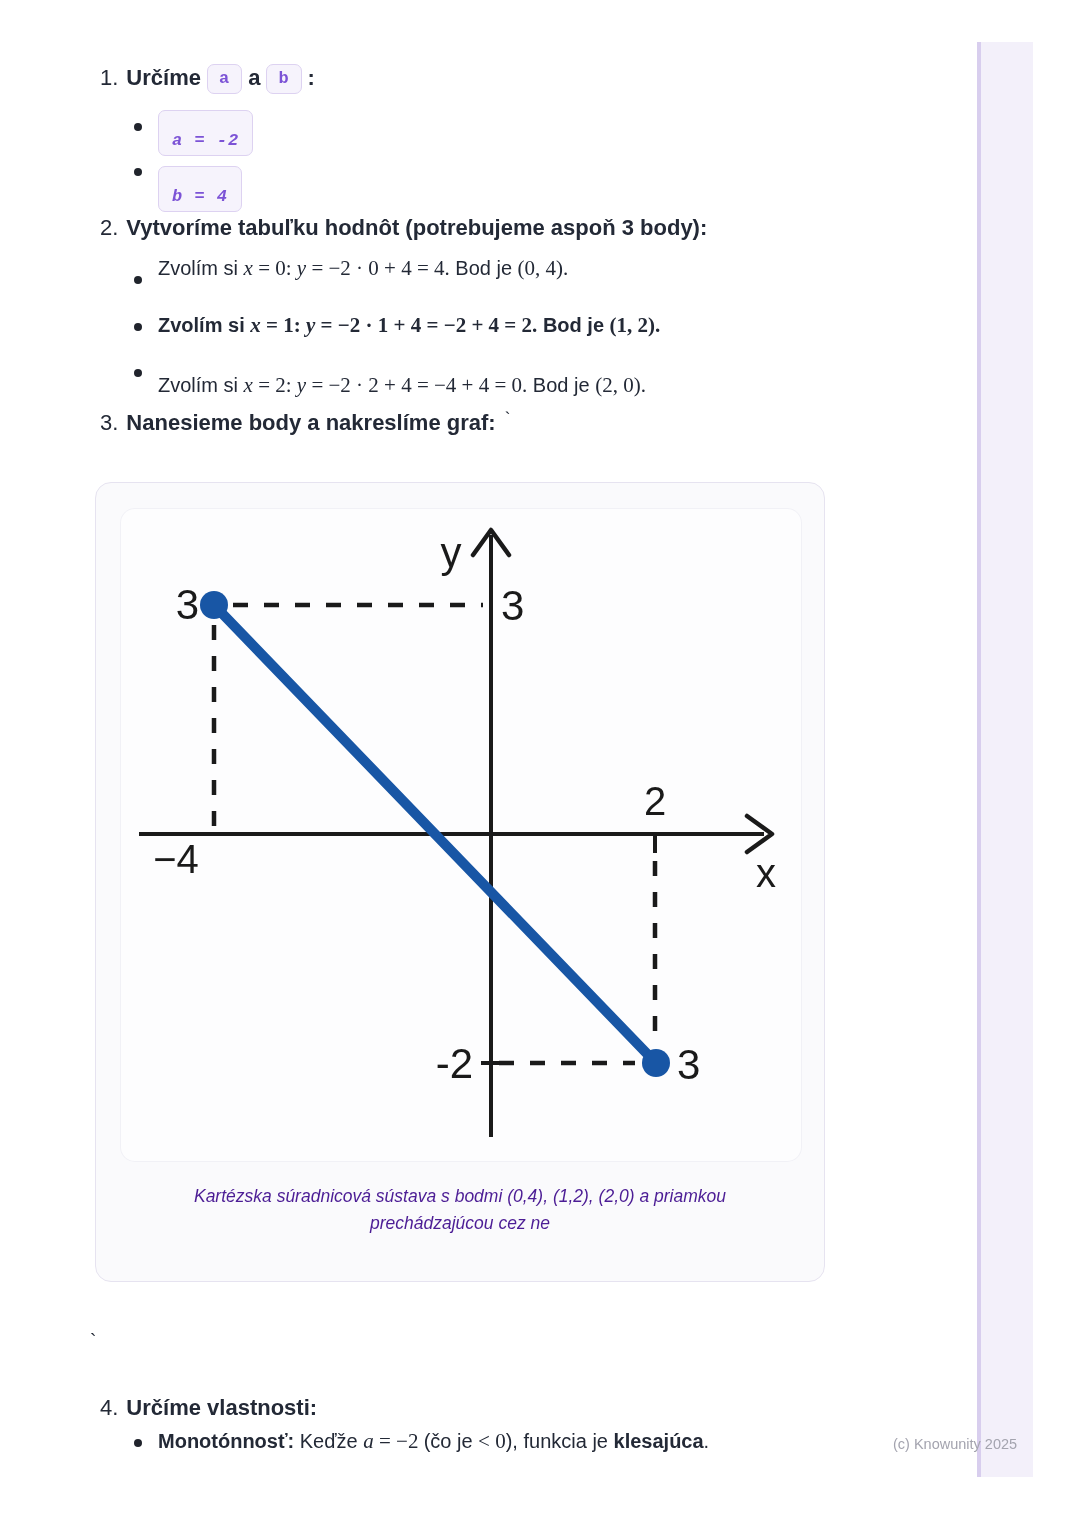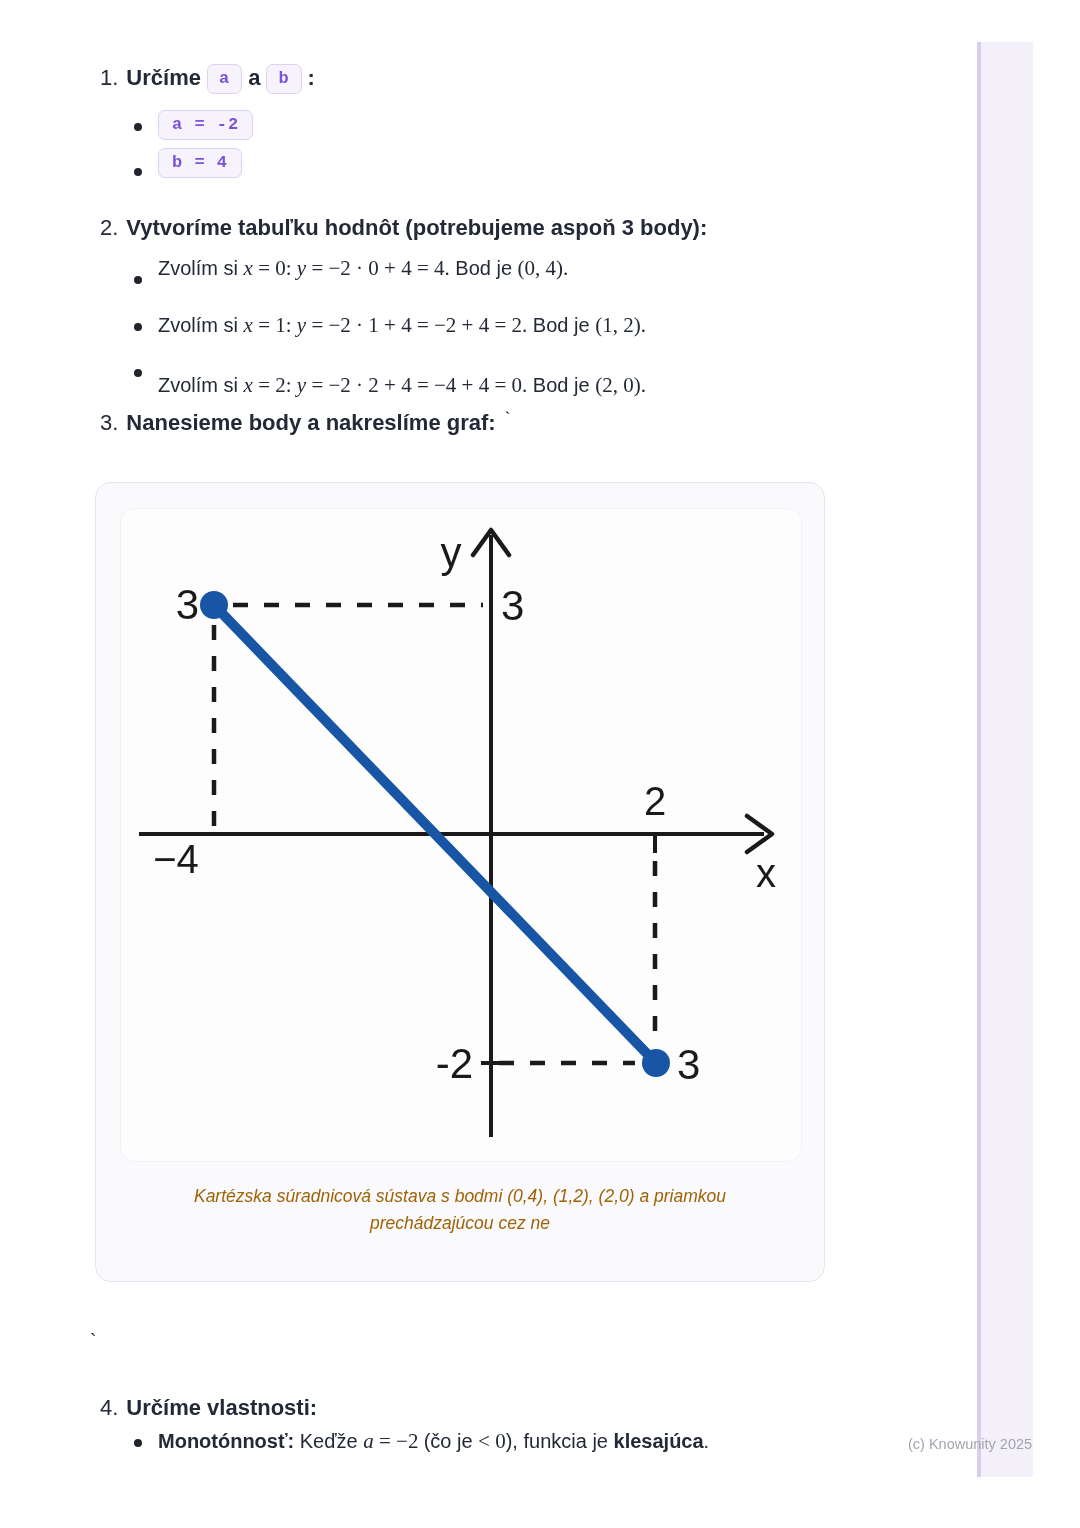--- a/index.html
+++ b/index.html
@@ -13,82 +13,82 @@
   .heading{font-size:22px;line-height:1.25;white-space:nowrap;}
   .heading .num{font-weight:400;margin-right:8px;}
   .heading b{font-weight:700;}
   
   .chip{
     display:inline-block;background:#f6f3fc;border:1.5px solid #ddd2f1;
     border-radius:7px;padding:3px 11px 4px;margin:0 6px;vertical-align:2px;
     font-family:"Liberation Mono", monospace;font-size:17px;font-weight:700;
     color:#7c53d6;letter-spacing:1px;
   }
-  .chip.big{padding:4px 13px 5px;}
+  .chip.big{padding:20px 13px 5px;font-style:italic;}
   
   .bullet-dot{
     position:absolute;width:8px;height:8px;border-radius:50%;
     background:#20242c;
   }
   .bullet-text{font-size:20px;line-height:1.3;white-space:nowrap;}
   .math{font-family:"Liberation Serif", serif;font-size:21px;}
   .mvar{font-family:"Liberation Serif", serif;font-size:21px;font-style:italic;}
   .b{font-weight:700;}
   
   .figure-card{
     left:95px;top:482px;width:728px;height:798px;
     background:#fafafc;border:1.5px solid #e6e3f0;border-radius:16px;
   }
   .figure-image{
     position:absolute;left:25px;top:26px;width:680px;height:652px;
     background:#fdfdfe;border-radius:14px;box-shadow:0 0 0 1px #f1f1f6;
   }
   .figure-caption{
     position:absolute;left:50px;right:50px;top:700px;text-align:center;
-    font-style:italic;font-size:17.5px;line-height:1.55;color:#a16207;
+    font-style:italic;font-size:17.5px;line-height:1.55;color:#4c1d95;
   }
   .backtick{font-size:19px;color:#232936;}
   .h3-tick{font-size:17px;margin-left:9px;vertical-align:6px;font-weight:400;}
   
   .footer{
-    left:893px;top:1436px;font-size:14.5px;color:#a4a4af;z-index:3;white-space:nowrap;margin-left:15px;
+    left:893px;top:1436px;font-size:14.5px;color:#a4a4af;z-index:3;white-space:nowrap;
   }
   .side-bar{
     left:977px;top:42px;width:52px;height:1435px;
     background:#f3f0fa;border-left:4px solid #d8ceee;z-index:2;
   }
   svg text{font-family:"Liberation Sans", sans-serif;}
 </style>
 </head>
 <body>
 
 <div class="abs heading" style="left:100px;top:56px;margin-top:8px;">
   <span class="num">1.</span><b>Určíme</b><span class="chip">a</span><b>a</b><span class="chip">b</span><b>:</b>
 </div>
 
 <span class="bullet-dot" style="left:134px;top:123px;"></span>
 <div class="abs" style="left:158px;top:110px;">
   <span class="chip big" style="margin:0;">a = -2</span>
 </div>
 <span class="bullet-dot" style="left:134px;top:168px;"></span>
-<div class="abs" style="left:158px;top:148px;">
+<div class="abs" style="left:158px;top:166px;">
   <span class="chip big" style="margin:0;">b = 4</span>
 </div>
 
 <div class="abs heading" style="left:100px;top:214px;">
   <span class="num">2.</span><b>Vytvoríme tabuľku hodnôt (potrebujeme aspoň 3 body):</b>
 </div>
 
 <span class="bullet-dot" style="left:134px;top:276px;"></span>
 <div class="abs bullet-text" style="left:158px;top:255px;">
   <span>Zvolím si </span><span class="mvar">x</span><span class="math"> = 0: </span><span class="mvar">y</span><span class="math"> = −2 · 0 + 4 = 4.</span><span> Bod je </span><span class="math">(0, 4).</span>
 </div>
 
 <span class="bullet-dot" style="left:134px;top:323px;"></span>
-<div class="abs bullet-text" style="left:158px;top:312px;">
+<div class="abs bullet-text" style="left:158px;top:312px;font-weight:bold;">
   <span>Zvolím si </span><span class="mvar">x</span><span class="math"> = 1: </span><span class="mvar">y</span><span class="math"> = −2 · 1 + 4 = −2 + 4 = 2.</span><span> Bod je </span><span class="math">(1, 2).</span>
 </div>
 
 <span class="bullet-dot" style="left:134px;top:369px;"></span>
 <div class="abs bullet-text" style="left:158px;top:372px;">
   <span>Zvolím si </span><span class="mvar">x</span><span class="math"> = 2: </span><span class="mvar">y</span><span class="math"> = −2 · 2 + 4 = −4 + 4 = 0.</span><span> Bod je </span><span class="math">(2, 0).</span>
 </div>
 
 <div class="abs heading" style="left:100px;top:408px;">
   <span class="num">3.</span><b>Nanesieme body a nakreslíme graf:</b><span class="h3-tick">`</span>

